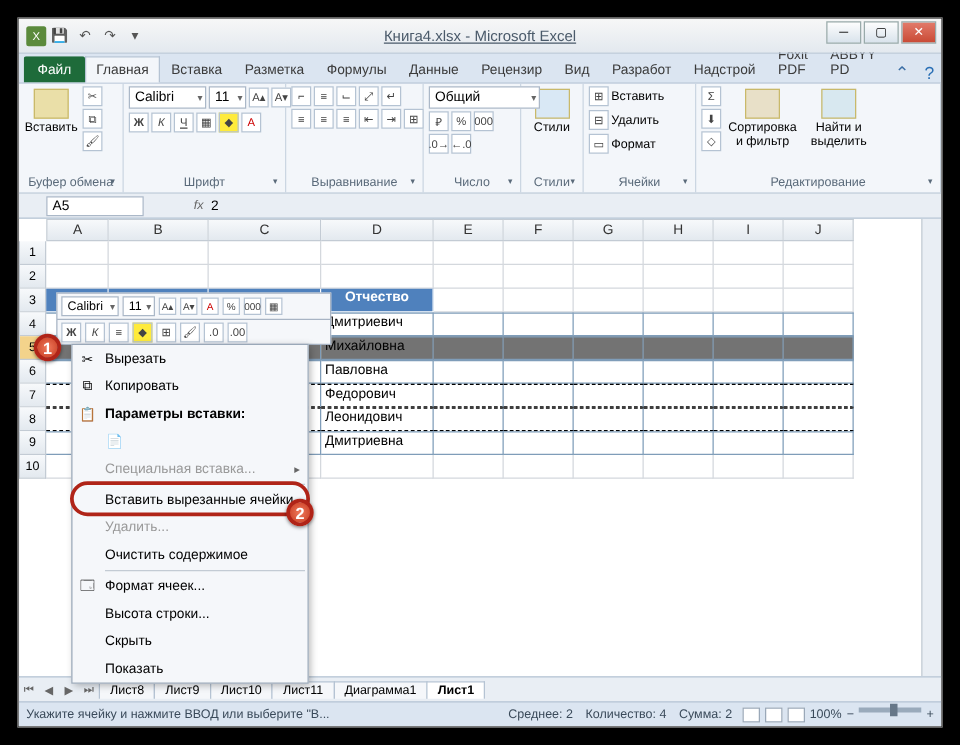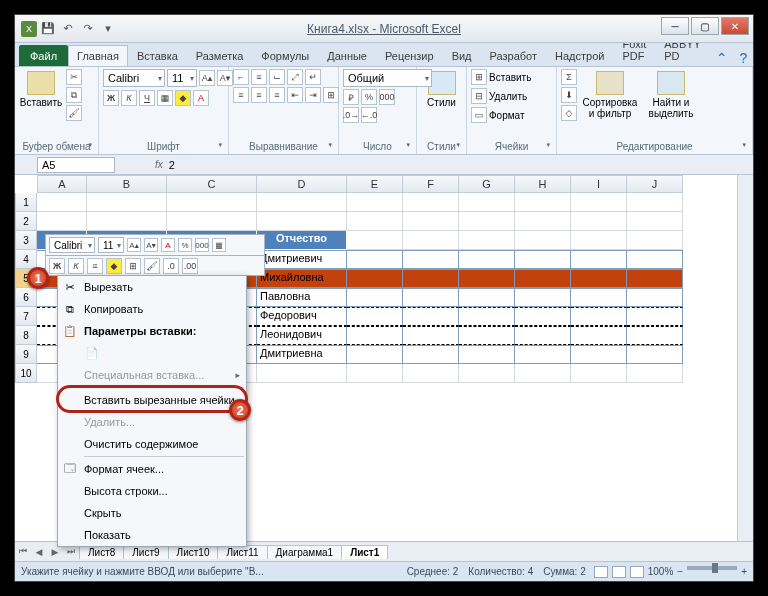--- a/index.html
+++ b/index.html
@@ -38,21 +38,21 @@
 .colhdrs { display:flex; height:18px; margin-left:22px; }
 .ch { border:1px solid #c3cbd4; border-left:none; background:linear-gradient(#f7f9fb,#e3e9ef); font-size:11px; text-align:center; color:#333; display:flex;align-items:center;justify-content:center; }
 .ch:first-child { border-left:1px solid #c3cbd4; }
 .rows { position:relative; }
 .row { display:flex; height:19px; }
 .rh { width:22px; border:1px solid #c3cbd4; border-top:none; background:linear-gradient(#f7f9fb,#e3e9ef); font-size:10px; text-align:center; display:flex;align-items:center;justify-content:center; }
 .cell { border-right:1px solid #d4d8dd; border-bottom:1px solid #d4d8dd; font-size:11px; padding:1px 3px; overflow:hidden; white-space:nowrap; }
 .thcell { background:#4f81bd; color:#fff; font-weight:bold; text-align:center; border-right:1px solid #fff; border-bottom:1px solid #fff; }
 .trow .cell { border:1px solid #7f9db9; border-left:none; }
 .selrow .rh { background:#f3d38b; }
-.selrow .cell { background:#c2410c; }
+.selrow .cell { background:#737373; }
 .cutrow .cell { border-top:1px dashed #000; border-bottom:1px dashed #000; }
 .marker { position:absolute; width:22px; height:22px; border-radius:50%; border:3px solid #b02418; background:radial-gradient(#f07a5c,#c63a20); color:#fff; font-weight:bold; font-size:13px; display:flex;align-items:center;justify-content:center; z-index:50; box-shadow:0 1px 3px rgba(0,0,0,.5); }
 .minitool { position:absolute; left:30px; top:219px; width:220px; height:22px; background:#f5f7fa; border:1px solid #a8b4c4; display:flex; align-items:center; gap:3px; padding:0 3px; font-size:10px; z-index:40; }
 .minitool .combo { height:16px; font-size:10px; }
 .minitool .smico { width:14px; height:14px; font-size:8px; }
 .ctx { position:absolute; left:42px; top:260px; width:190px; background:#f5f7fa; border:1px solid #9aa8b8; box-shadow:2px 2px 6px rgba(0,0,0,.3); font-size:11px; z-index:40; }
 .ctx .item { display:flex; align-items:center; height:22px; padding-left:26px; position:relative; }
 .ctx .item .cicon { position:absolute; left:4px; width:16px; height:16px; display:flex;align-items:center;justify-content:center; font-size:11px; }
 .ctx .sep { height:1px; background:#c3cbd4; margin:1px 2px 1px 26px; }
 .ctx .item.dis { color:#999; }

